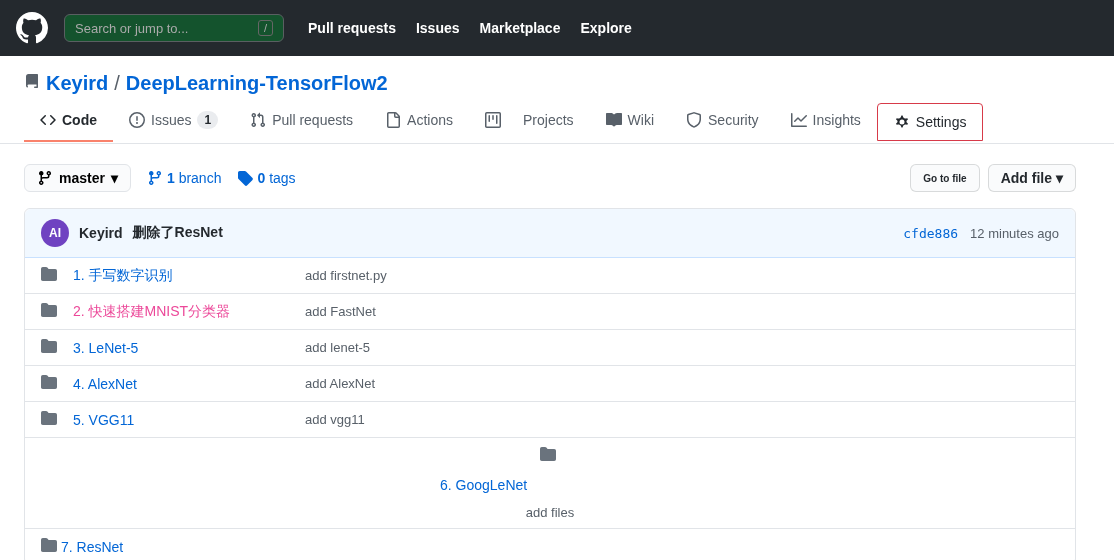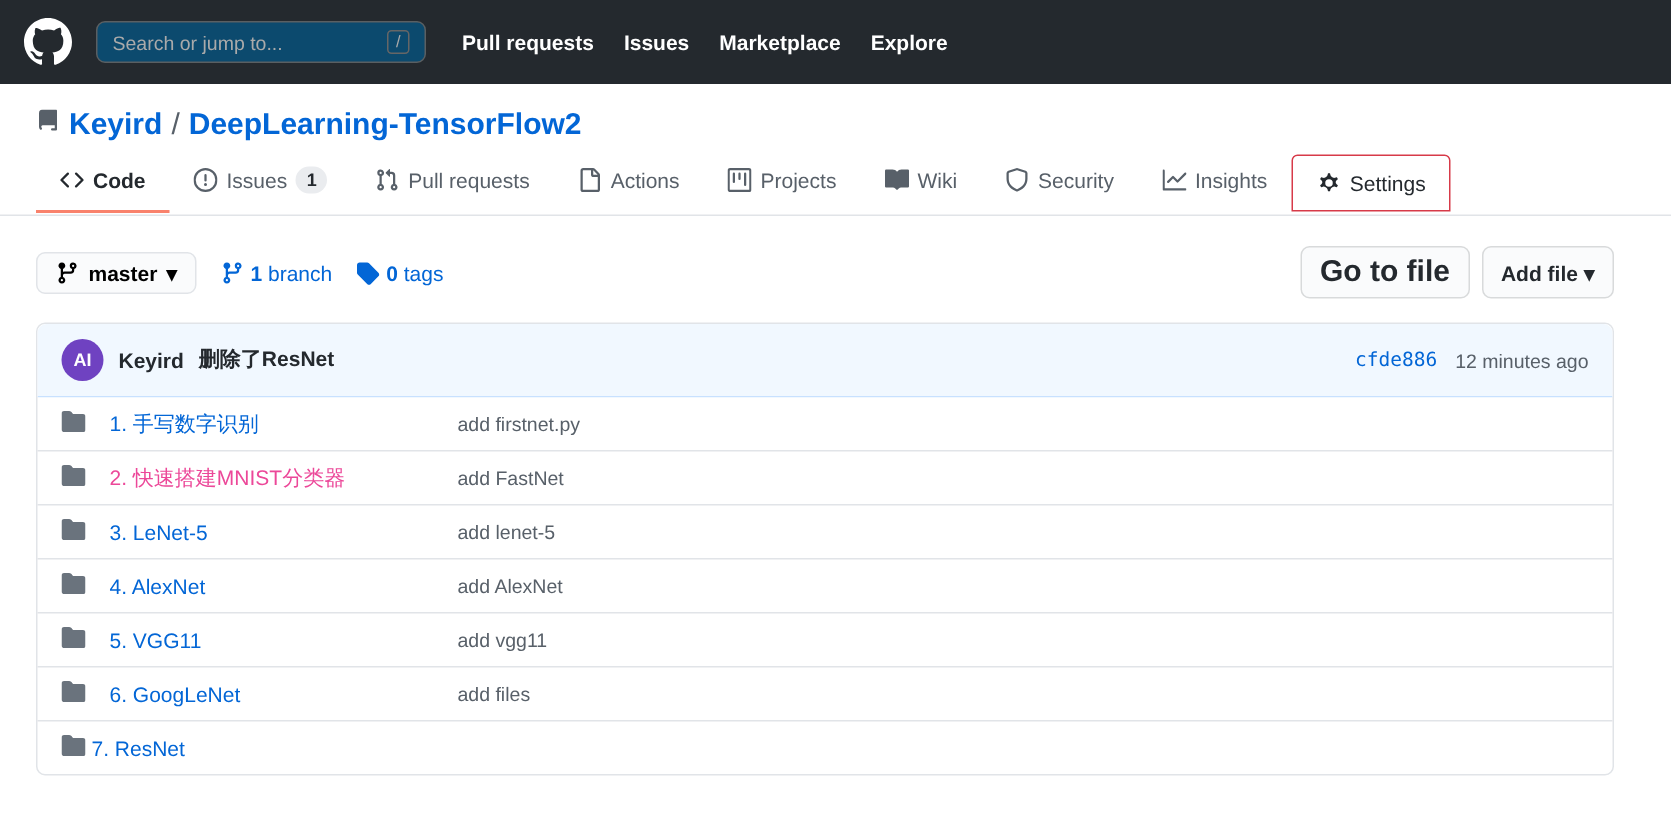--- a/index.html
+++ b/index.html
@@ -14,21 +14,21 @@
       <path d="M8 0C3.58 0 0 3.58 0 8c0 3.54 2.29 6.53 5.47 7.59.4.07.55-.17.55-.38
                0-.19-.01-.82-.01-1.49-2.01.37-2.53-.49-2.69-.94-.09-.23-.48-.94-.82-1.13
                -.28-.15-.68-.52-.01-.53.63-.01 1.08.58 1.23.82.72 1.21 1.87.87 2.33.66
                .07-.52.28-.87.51-1.07-1.78-.2-3.64-.89-3.64-3.95 0-.87.31-1.59.82-2.15
                -.08-.2-.36-1.02.08-2.12 0 0 .67-.21 2.2.82.64-.18 1.32-.27 2-.27
                .68 0 1.36.09 2 .27 1.53-1.04 2.2-.82 2.2-.82.44 1.1.16 1.92.08 2.12
                .51.56.82 1.27.82 2.15 0 3.07-1.87 3.75-3.65 3.95.29.25.54.73.54 1.48
                0 1.07-.01 1.93-.01 2.2 0 .21.15.46.55.38A8.013 8.013 0 0016 8c0-4.42-3.58-8-8-8z"></path>
     </svg>
   </div>
-  <div style="display:flex; align-items:center; background:#0c4a6e; border:1px solid #5a5f62; border-radius:6px; padding:5px 10px; gap:5px; min-width:220px; color:#aaa; font-size:13px;">
+  <div style="display:flex; align-items:center; background:#14532d; border:1px solid #5a5f62; border-radius:6px; padding:5px 10px; gap:5px; min-width:220px; color:#aaa; font-size:13px;">
     <span style="flex:1;">Search or jump to...</span>
     <span style="border:1px solid #666; border-radius:3px; padding:1px 5px; font-size:11px; color:#aaa;">/</span>
   </div>
   <ul style="display:flex; gap:20px; list-style:none; margin-left:8px;">
     <li><a href="#" style="color:#fff; text-decoration:none; font-weight:600; font-size:14px;">Pull requests</a></li>
     <li><a href="#" style="color:#fff; text-decoration:none; font-weight:600; font-size:14px;">Issues</a></li>
     <li><a href="#" style="color:#fff; text-decoration:none; font-weight:600; font-size:14px;">Marketplace</a></li>
     <li><a href="#" style="color:#fff; text-decoration:none; font-weight:600; font-size:14px;">Explore</a></li>
   </ul>
 </nav>
@@ -63,21 +63,21 @@
         <path d="M7.177 3.073L9.573.677A.25.25 0 0110 .854v4.792a.25.25 0 01-.427.177L7.177 3.427a.25.25 0 010-.354zM3.75 2.5a.75.75 0 100 1.5.75.75 0 000-1.5zm-2.25.75a2.25 2.25 0 113 2.122v5.256a2.251 2.251 0 11-1.5 0V5.372A2.25 2.25 0 011.5 3.25zM11 2.5h-1V4h1a1 1 0 011 1v5.628a2.251 2.251 0 101.5 0V5A2.5 2.5 0 0011 2.5zm1 10.25a.75.75 0 111.5 0 .75.75 0 01-1.5 0zM3.75 12a.75.75 0 100 1.5.75.75 0 000-1.5z"></path>
       </svg>
     <span>Pull requests</span>
   </a>
   <a href="#" style="display:flex; align-items:center; gap:6px; padding:12px 16px; color:#586069; text-decoration:none; font-size:14px; border-bottom:2px solid transparent; white-space:nowrap;">
     <svg width="16" height="16" viewBox="0 0 16 16" fill="currentColor">
         <path d="M2 1.75C2 .784 2.784 0 3.75 0h6.586c.464 0 .909.184 1.237.513l2.914 2.914c.329.328.513.773.513 1.237v9.586A1.75 1.75 0 0113.25 16h-9.5A1.75 1.75 0 012 14.25V1.75zm1.75-.25a.25.25 0 00-.25.25v12.5c0 .138.112.25.25.25h9.5a.25.25 0 00.25-.25V6h-2.75A1.75 1.75 0 019 4.25V1.5H3.75zm6.75.062V4.25c0 .138.112.25.25.25h2.688a.252.252 0 00-.011-.013L10.523 1.573a.248.248 0 00-.013-.011z"></path>
       </svg>
     <span>Actions</span>
   </a>
-  <a href="#" style="display:flex; align-items:center; gap:6px; padding:12px 16px; color:#586069; text-decoration:none; font-size:14px; border-bottom:2px solid transparent; white-space:nowrap;">
+  <a href="#" style="display:flex; align-items:center; gap:22px; padding:12px 16px; color:#586069; text-decoration:none; font-size:14px; border-bottom:2px solid transparent; white-space:nowrap;">
     <svg width="16" height="16" viewBox="0 0 16 16" fill="currentColor">
         <path d="M1.75 0A1.75 1.75 0 000 1.75v12.5C0 15.216.784 16 1.75 16h12.5A1.75 1.75 0 0016 14.25V1.75A1.75 1.75 0 0014.25 0H1.75zM1.5 1.75a.25.25 0 01.25-.25h12.5a.25.25 0 01.25.25v12.5a.25.25 0 01-.25.25H1.75a.25.25 0 01-.25-.25V1.75zM11.75 3a.75.75 0 00-.75.75v7.5a.75.75 0 001.5 0v-7.5a.75.75 0 00-.75-.75zm-8.25.75a.75.75 0 011.5 0v5.5a.75.75 0 01-1.5 0v-5.5zM8 3a.75.75 0 00-.75.75v3.5a.75.75 0 001.5 0v-3.5A.75.75 0 008 3z"></path>
       </svg>
     <span>Projects</span>
   </a>
   <a href="#" style="display:flex; align-items:center; gap:6px; padding:12px 16px; color:#586069; text-decoration:none; font-size:14px; border-bottom:2px solid transparent; white-space:nowrap;">
     <svg width="16" height="16" viewBox="0 0 16 16" fill="currentColor">
         <path d="M0 1.75A.75.75 0 01.75 1h4.253c1.227 0 2.317.59 3 1.501A3.744 3.744 0 0111.006 1h4.245a.75.75 0 01.75.75v10.5a.75.75 0 01-.75.75h-4.507a2.25 2.25 0 00-1.591.659l-.622.621a.75.75 0 01-1.06 0l-.622-.621A2.25 2.25 0 005.258 13H.75a.75.75 0 01-.75-.75V1.75zm7.quinoa 10.933V3.76L5.483 2.5H1.5v9h3.758a3.75 3.75 0 011.744.433zM8.5 3.76v8.673a3.75 3.75 0 011.744-.433H14.5v-9h-3.983L8.5 3.76z"></path>
       </svg>
     <span>Wiki</span>
@@ -120,21 +120,21 @@
         <span><b>1</b> branch</span>
       </a>
       <a href="#" style="color:#0366d6; text-decoration:none; font-size:14px; display:flex; align-items:center; gap:4px;">
         <svg width="16" height="16" viewBox="0 0 16 16" fill="currentColor">
             <path d="M2.5 7.775V2.75a.25.25 0 01.25-.25h5.025a.25.25 0 01.177.073l6.25 6.25a.25.25 0 010 .354l-5.025 5.025a.25.25 0 01-.354 0l-6.25-6.25a.25.25 0 01-.073-.177zm-1.5 0V2.75C1 1.784 1.784 1 2.75 1h5.025c.464 0 .91.184 1.238.513l6.25 6.25a1.75 1.75 0 010 2.474l-5.026 5.026a1.75 1.75 0 01-2.474 0l-6.25-6.25A1.75 1.75 0 011 7.775zM6 5a1 1 0 100 2 1 1 0 000-2z"></path>
           </svg>
         <span><b>0</b> tags</span>
       </a>
     </div>
     <div style="display:flex; gap:8px;">
-      <button style="padding:5px 12px; border-radius:6px; font-size:20px; font-weight:600; cursor:pointer; border:1px solid rgba(27,31,35,0.15); background:#fafbfc; color:#24292e;">Go to file</button>
+      <button style="padding:5px 12px; border-radius:6px; font-size:10px; font-weight:600; cursor:pointer; border:1px solid rgba(27,31,35,0.15); background:#fafbfc; color:#24292e;">Go to file</button>
       <button style="padding:5px 12px; border-radius:6px; font-size:14px; font-weight:600; cursor:pointer; border:1px solid rgba(27,31,35,0.15); background:#fafbfc; color:#24292e; display:flex; align-items:center; gap:4px;">
         <span>Add file</span>
         <span>▾</span>
       </button>
     </div>
   </div>
 
   <div style="border:1px solid #e1e4e8; border-radius:6px;">
 
     <div style="background:#f1f8ff; border-bottom:1px solid #c8e1ff; border-radius:6px 6px 0 0; padding:10px 16px; display:flex; align-items:center; justify-content:space-between;">
@@ -189,21 +189,21 @@
     </div>
     <div style="display:flex; align-items:center; padding:8px 16px; border-bottom:1px solid #e1e4e8; gap:12px;">
       <span style="color:#6a737d; width:20px; flex-shrink:0;">
         <svg width="16" height="16" viewBox="0 0 16 16" fill="#6a737d">
             <path d="M1.75 1A1.75 1.75 0 000 2.75v10.5C0 14.216.784 15 1.75 15h12.5A1.75 1.75 0 0016 13.25v-8.5A1.75 1.75 0 0014.25 3h-6.5a.25.25 0 01-.2-.1l-.9-1.2C6.07 1.26 5.55 1 5 1H1.75z" fill="#6a737d"></path>
           </svg>
       </span>
       <a href="#" style="color:#0366d6; text-decoration:none; font-size:14px; min-width:220px;">5. VGG11</a>
       <span style="color:#586069; font-size:13px; flex:1;">add vgg11</span>
     </div>
-    <div style="display:flex; align-items:center; padding:8px 16px; border-bottom:1px solid #e1e4e8; gap:12px;">
+    <div style="display:flex; align-items:center; padding:8px 16px; border-bottom:1px solid #e1e4e8; gap:12px;flex-direction:column;">
       <span style="color:#6a737d; width:20px; flex-shrink:0;">
         <svg width="16" height="16" viewBox="0 0 16 16" fill="#6a737d">
             <path d="M1.75 1A1.75 1.75 0 000 2.75v10.5C0 14.216.784 15 1.75 15h12.5A1.75 1.75 0 0016 13.25v-8.5A1.75 1.75 0 0014.25 3h-6.5a.25.25 0 01-.2-.1l-.9-1.2C6.07 1.26 5.55 1 5 1H1.75z" fill="#6a737d"></path>
           </svg>
       </span>
       <a href="#" style="color:#0366d6; text-decoration:none; font-size:14px; min-width:220px;">6. GoogLeNet</a>
       <span style="color:#586069; font-size:13px; flex:1;">add files</span>
     </div>
     <div style="display:flex; align-items:center; padding:8px 16px; gap:0;">
       <span style="color:#6a737d; width:20px; flex-shrink:0;">

